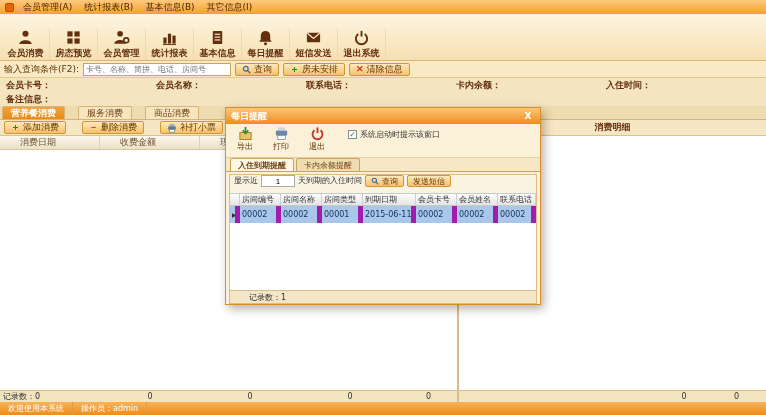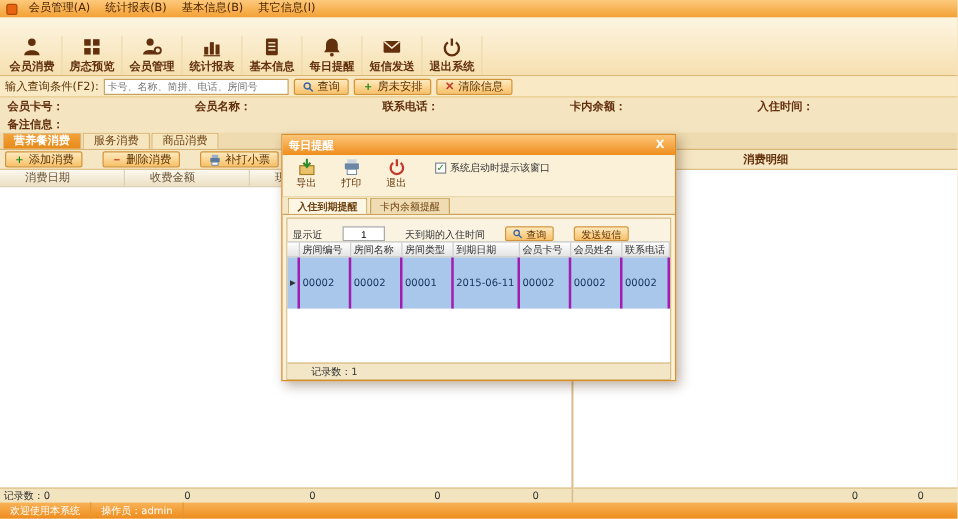--- a/index.html
+++ b/index.html
@@ -20,21 +20,21 @@
 .q-label{font-weight:normal;color:#5d3305}
 .q-input{width:148px;height:13px;border:1px solid #c7a35e;background:#fff;font-size:8px;color:#777;padding:0 2px}
 .btn{display:inline-flex;align-items:center;gap:3px;height:13px;padding:0 6px;background:linear-gradient(#ffe9bd,#f7c169);border:1px solid #d3953a;border-radius:2px;color:#5d3305;cursor:pointer;white-space:nowrap;font-size:9px}
 .ico-plus{color:#1d8a1d;font-weight:bold}
 .ico-x,.ico-minus{color:#c0392b;font-weight:bold}
 
 .fieldrow{flex:0 0 15px;display:flex;align-items:center;padding:0 6px;font-weight:bold;color:#63300e}
 .fieldrow .fpair{width:150px;display:flex;align-items:center}
 .remarkrow{flex:0 0 13px}
 
-.tabstrip{flex:0 0 14px;background:#eedbb0;border-bottom:1px solid #d7b577;display:flex;align-items:flex-end;padding:0 2px;gap:1px}
+.tabstrip{flex:0 0 14px;background:#eedbb0;border-bottom:1px solid #d7b577;display:flex;align-items:flex-end;padding:0 2px;gap:13px}
 .tab{height:13px;line-height:13px;padding:0 8px;background:#f6e6c0;border:1px solid #d7b577;border-bottom:none;color:#6e4212;border-radius:2px 2px 0 0;cursor:pointer}
 .tab.active{background:linear-gradient(#f2a23c,#e88a18);color:#fff;font-weight:bold}
 
 .main{flex:1;display:flex;min-height:0}
 .lpanel{width:459px;display:flex;flex-direction:column;border-right:2px solid #d9bd8a;background:#fff}
 .rpanel{flex:1;display:flex;flex-direction:column;background:#fff}
 .btnrow{flex:0 0 16px;background:#f6e7c4;border-bottom:1px solid #ddc08a;display:flex;align-items:center;gap:16px;padding:0 4px}
 .ptitle{flex:0 0 16px;background:#f6e7c4;border-bottom:1px solid #ddc08a;display:flex;align-items:center;justify-content:center;font-weight:bold;color:#63300e}
 .ghead{flex:0 0 14px;display:flex;background:linear-gradient(#fcf8ee,#ece0c4);border-bottom:1px solid #d3c7a8;color:#6a5333}
 .ghead .hc{border-right:1px solid #ddd2b6;display:flex;align-items:center;padding:0 20px;overflow:hidden;white-space:nowrap}
@@ -53,27 +53,27 @@
 .dclose{margin-left:auto;width:14px;height:12px;display:flex;align-items:center;justify-content:center;color:#fff;font-weight:bold;cursor:pointer;font-size:9px}
 .dtools{flex:0 0 34px;display:flex;align-items:flex-start;padding:2px 4px 0;border-bottom:1px solid #e6cf9e;gap:6px}
 .dtool{width:30px;display:flex;flex-direction:column;align-items:center;font-size:8px;color:#5d3305;cursor:pointer}
 .dtool svg{width:15px;height:15px}
 .dcheck{margin-left:10px;margin-top:3px;display:flex;align-items:center;gap:3px;font-size:8px;color:#333;cursor:pointer}
 .cbox{width:9px;height:9px;background:#fff;border:1px solid #8a8a8a;display:flex;align-items:center;justify-content:center;color:#1d8a1d;font-size:8px;line-height:9px}
 .dtabs{flex:0 0 14px;display:flex;align-items:flex-end;padding:0 4px;gap:2px;border-bottom:1px solid #caa35c;background:#f6e8c6}
 .dtab{height:13px;line-height:13px;padding:0 7px;font-size:8px;color:#6e4212;border:1px solid #caa35c;border-bottom:none;border-radius:2px 2px 0 0;background:#efdcb2;cursor:pointer}
 .dtab.active{background:#fdf6e4;font-weight:bold}
 .dcontent{flex:1;margin:2px 3px 0;border:1px solid #d9bd86;background:#faf3e2;display:flex;flex-direction:column;min-height:0}
-.dfilter{flex:0 0 18px;display:flex;align-items:flex-end;gap:16px;padding:0 4px;font-size:8px;color:#333}
+.dfilter{flex:0 0 18px;display:flex;align-items:flex-start;gap:3px;padding:0 4px;font-size:8px;color:#333}
 .days-input{width:34px;height:12px;border:1px solid #aaa;background:#fff;font-size:8px;text-align:center}
 .btn.small{height:12px;font-size:8px;padding:0 5px}
 .dgh{flex:0 0 13px;display:flex;background:linear-gradient(#fdfdfd,#e4e4e4);border-top:1px solid #c9c9c9;border-bottom:1px solid #c9c9c9;font-size:8px;color:#333}
 .dgh .hc{border-right:1px solid #cfcfcf;display:flex;align-items:center;padding:0 2px;overflow:hidden;white-space:nowrap}
 .dgrow{flex:0 0 13px;display:flex;background:#a9c7ea;font-size:8px;color:#15315c;cursor:pointer}
-.dgrow .dc{border-right:2px solid #a21caf;display:flex;align-items:center;padding:16px 2px;overflow:hidden;white-space:nowrap}
+.dgrow .dc{border-right:5px solid #a21caf;display:flex;align-items:center;padding:4px 2px;overflow:hidden;white-space:nowrap}
 .dgbody{flex:1;background:#fff}
 .dfoot{flex:0 0 13px;border-top:1px solid #d9bd86;background:#f3e6c6;display:flex;align-items:center;padding:0 19px;font-size:8px;color:#333}
 .dw0{width:10px}.dw{width:41px}.dwd{width:53px}.dwl{flex:1}
 .rowmark{font-size:6px;color:#333;margin:auto}
 </style>
 </head>
 <body>
 
 <div class="app">
 

